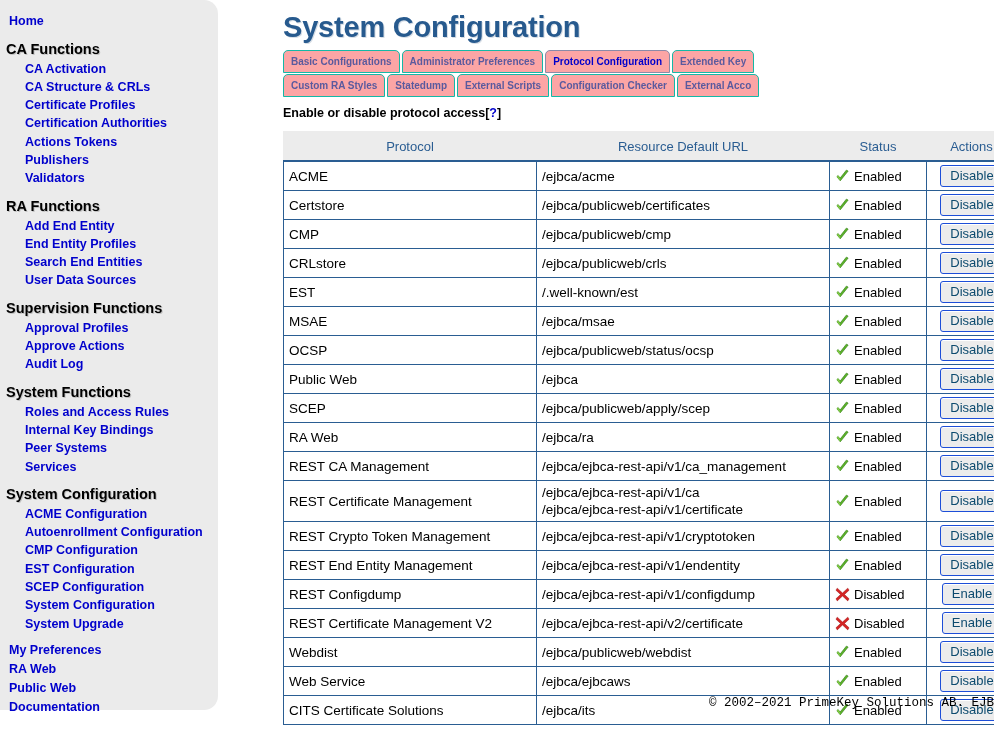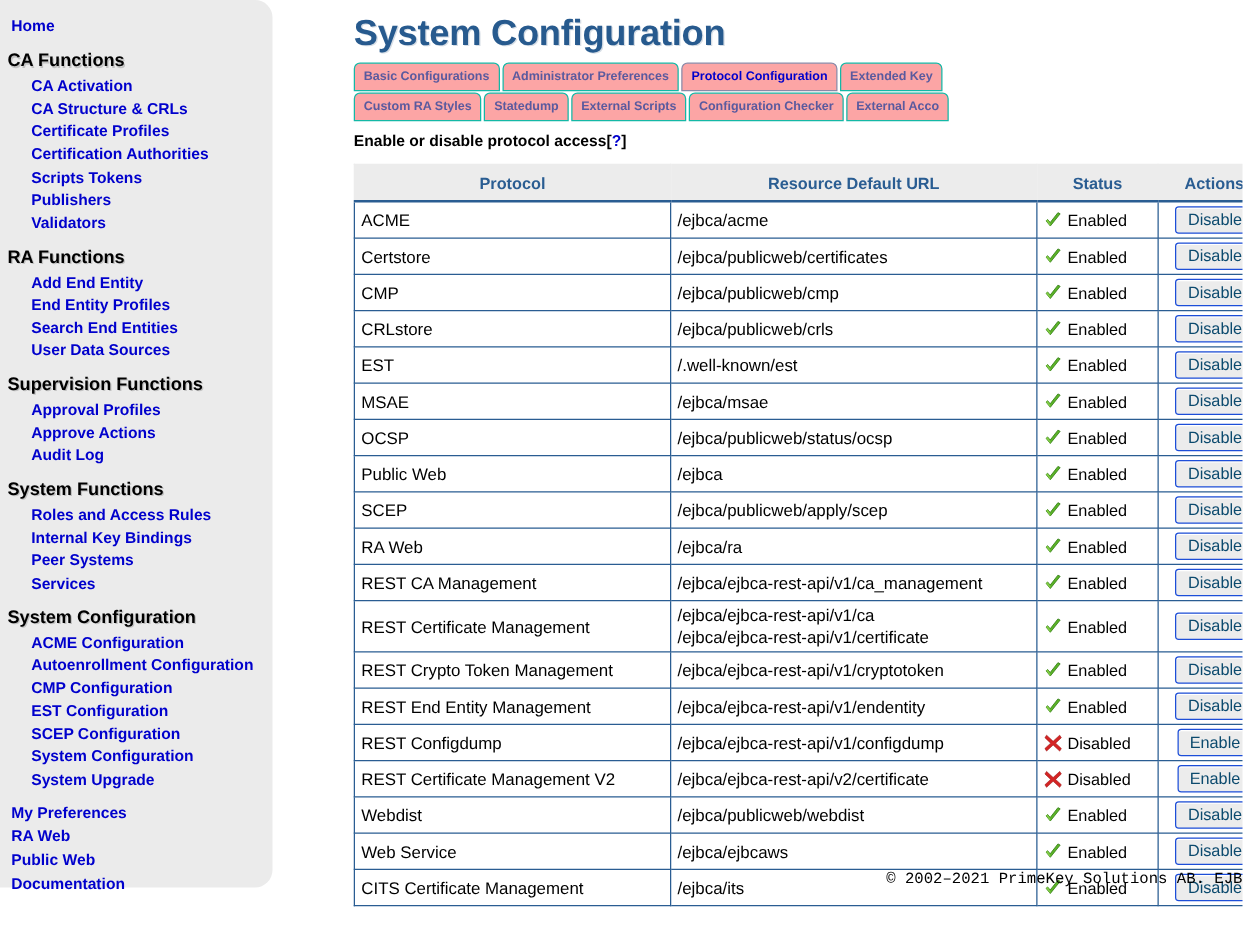--- a/index.html
+++ b/index.html
@@ -117,21 +117,21 @@
   
   #protocol-table {
     border-collapse: collapse;
     width: 659px;
     table-layout: fixed;
   }
   #protocol-table th {
     background: #ececec;
     color: #2a5d92;
     font-size: 13px;
-    font-weight: bold;
+    font-weight: normal;
     text-align: center;
     padding: 4px 12px;
     border: 1px solid #ececec;
     border-bottom: 2px solid #2a5d92;
     height: 20px;
   }
   #protocol-table th.col-actions,
   #protocol-table th.col-status {
     border-left: 1px solid #ffffff;
   }
@@ -202,21 +202,21 @@
 <div id="sidebar">
   <div id="sidebar-top-links">
       <a href="#" class="nav-top-link">Home</a>
     </div>
   <div id="sidebar-groups">
       <div class="nav-group-title">CA Functions</div>
       <a href="#" class="nav-sub-link">CA Activation</a>
       <a href="#" class="nav-sub-link">CA Structure &amp; CRLs</a>
       <a href="#" class="nav-sub-link">Certificate Profiles</a>
       <a href="#" class="nav-sub-link">Certification Authorities</a>
-      <a href="#" class="nav-sub-link">Scripts Tokens</a>
+      <a href="#" class="nav-sub-link">Actions Tokens</a>
       <a href="#" class="nav-sub-link">Publishers</a>
       <a href="#" class="nav-sub-link">Validators</a>
       <div class="nav-group-title">RA Functions</div>
       <a href="#" class="nav-sub-link">Add End Entity</a>
       <a href="#" class="nav-sub-link">End Entity Profiles</a>
       <a href="#" class="nav-sub-link">Search End Entities</a>
       <a href="#" class="nav-sub-link">User Data Sources</a>
       <div class="nav-group-title">Supervision Functions</div>
       <a href="#" class="nav-sub-link">Approval Profiles</a>
       <a href="#" class="nav-sub-link">Approve Actions</a>
@@ -420,21 +420,21 @@
         <tr>
           <td class="cell-protocol">Web Service</td>
           <td class="cell-url">/ejbca/ejbcaws</td>
           <td class="cell-status"><span class="status-wrap"><span class="status-icon"><svg viewBox="0 0 16 16" width="15" height="15">
                   <path d="M2 8.2 L5.6 12.6 L14 2.2 L12.1 1.2 L5.5 9.6 L3.3 7.0 Z" fill="#5cb327" stroke="#2f7d12" stroke-width="0.7" stroke-linejoin="round"></path>
                   <path d="M2 8.2 L5.6 12.6 L5.6 10.6 L3.3 7.0 Z" fill="#8fd44f" opacity="0.8"></path>
                 </svg></span><span>Enabled</span></span></td>
           <td class="cell-actions"><button class="action-btn">Disable</button></td>
         </tr>
         <tr>
-          <td class="cell-protocol">CITS Certificate Management</td>
+          <td class="cell-protocol">CITS Certificate Solutions</td>
           <td class="cell-url">/ejbca/its</td>
           <td class="cell-status"><span class="status-wrap"><span class="status-icon"><svg viewBox="0 0 16 16" width="15" height="15">
                   <path d="M2 8.2 L5.6 12.6 L14 2.2 L12.1 1.2 L5.5 9.6 L3.3 7.0 Z" fill="#5cb327" stroke="#2f7d12" stroke-width="0.7" stroke-linejoin="round"></path>
                   <path d="M2 8.2 L5.6 12.6 L5.6 10.6 L3.3 7.0 Z" fill="#8fd44f" opacity="0.8"></path>
                 </svg></span><span>Enabled</span></span></td>
           <td class="cell-actions"><button class="action-btn">Disable</button></td>
         </tr>
       </tbody>
   </table>
 

